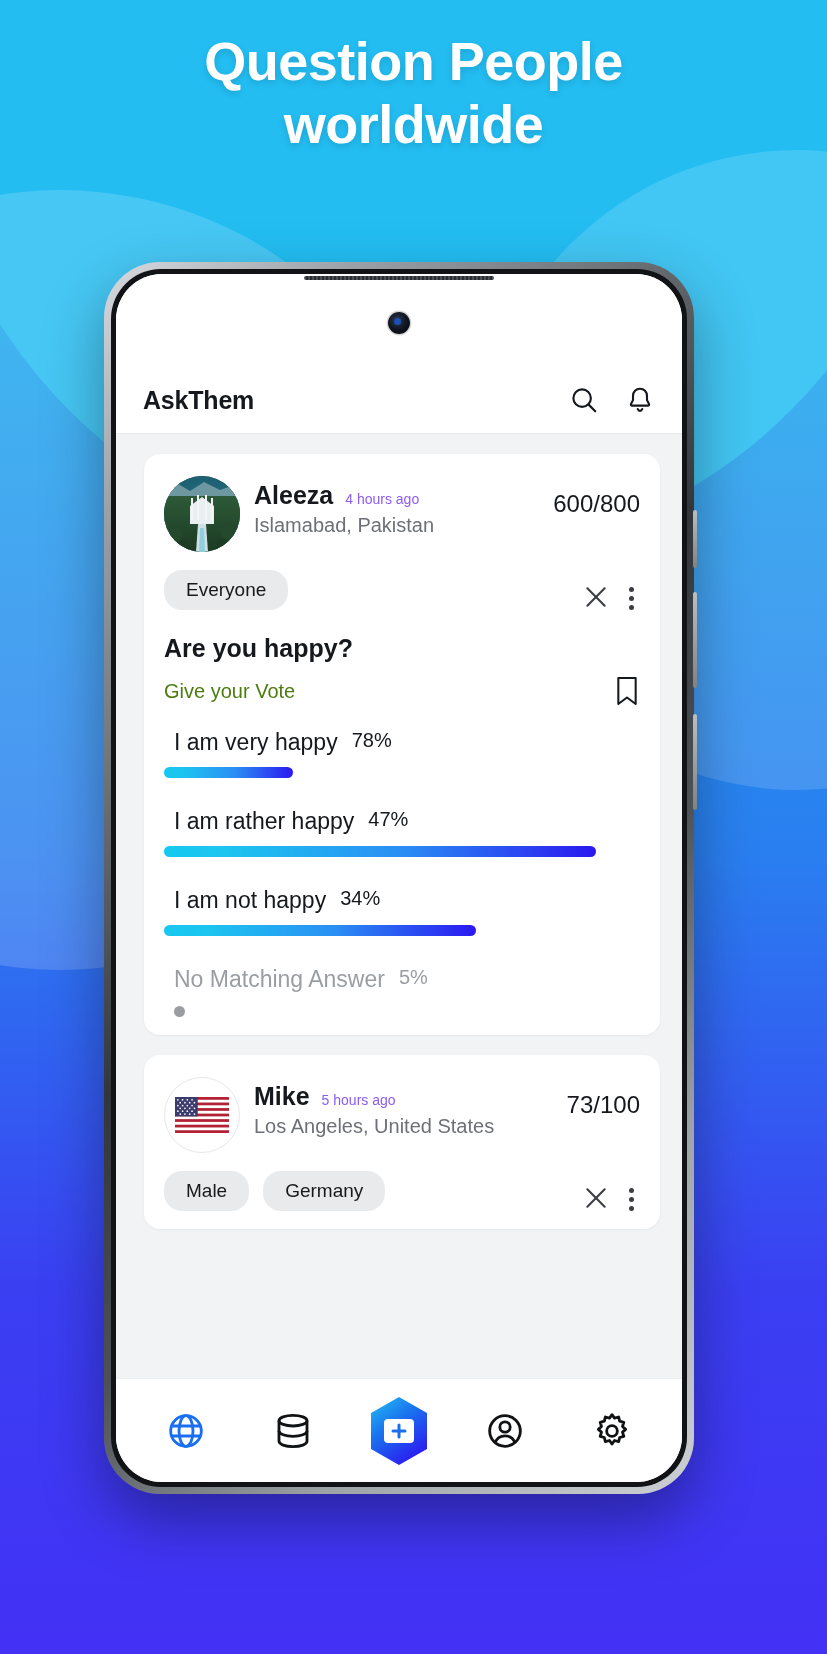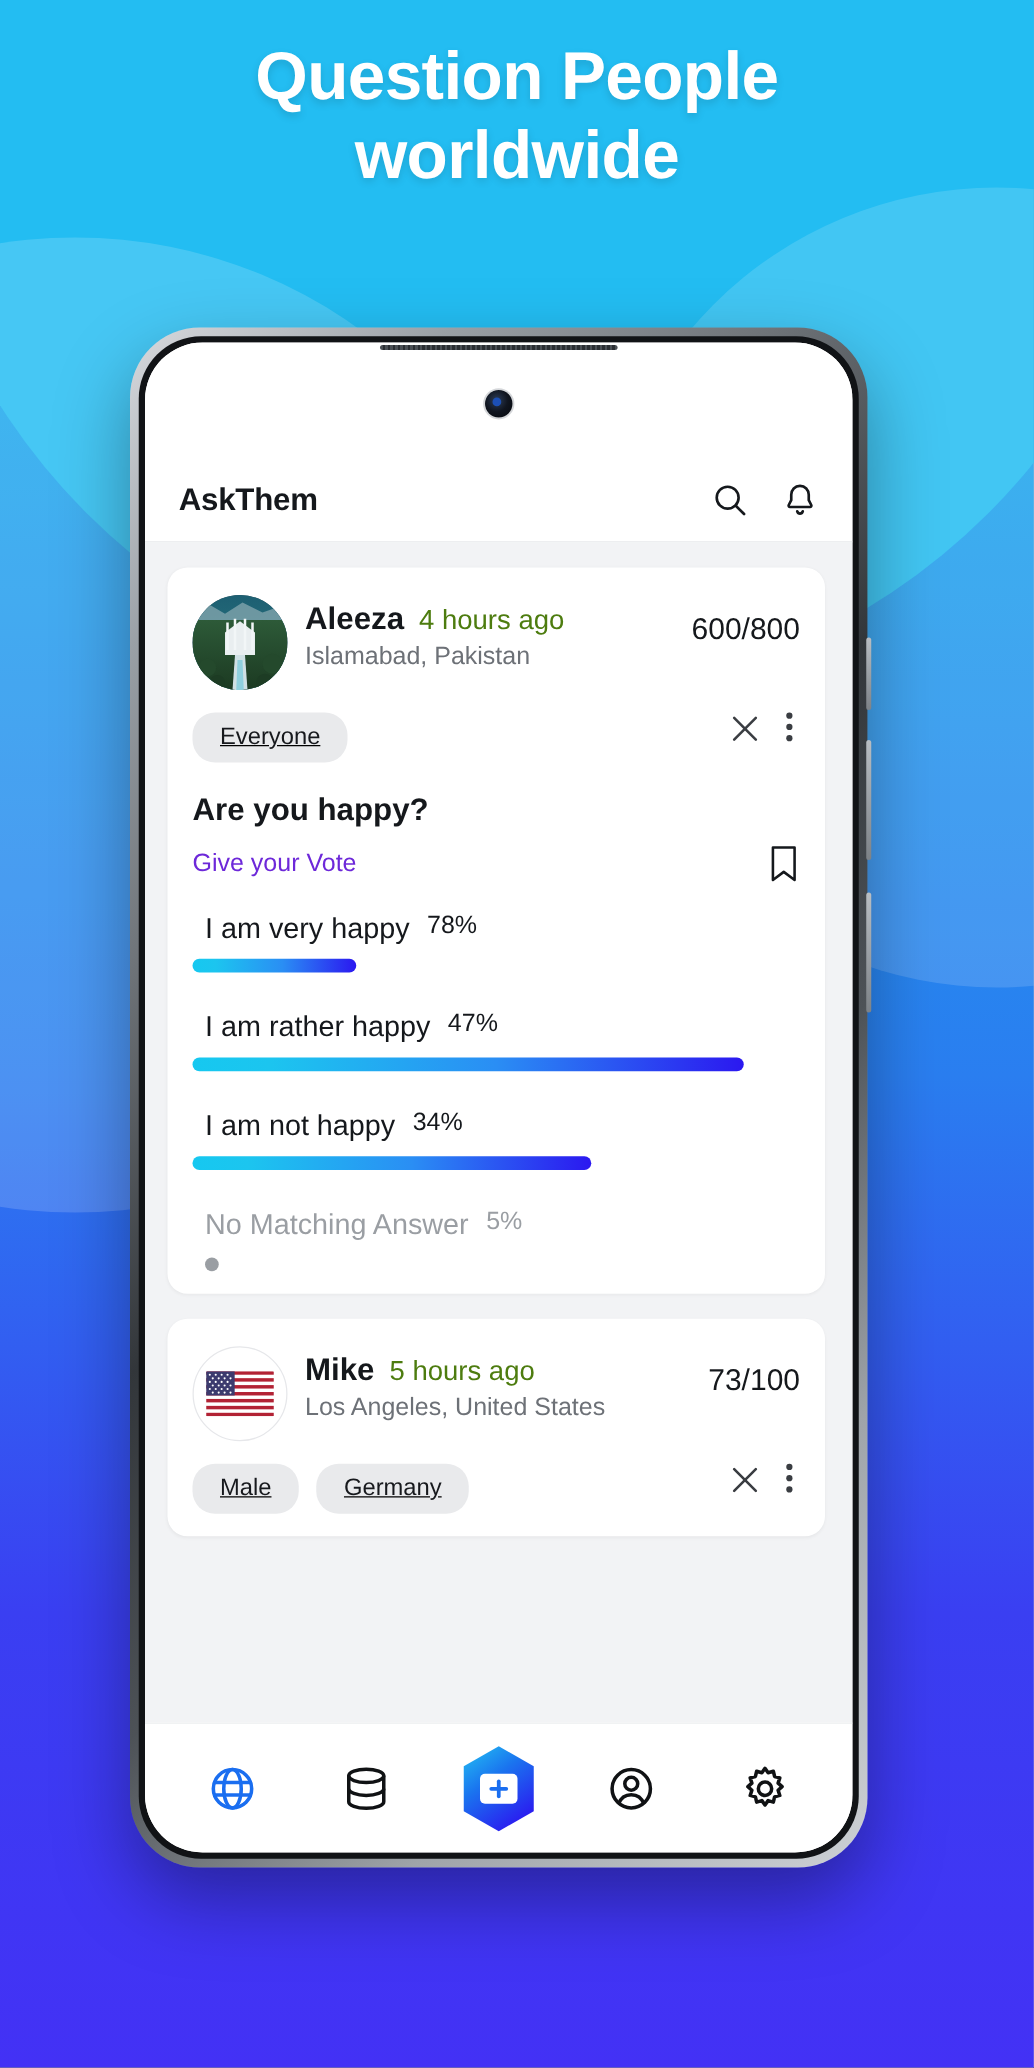--- a/index.html
+++ b/index.html
@@ -140,21 +140,21 @@
     display: flex;
     align-items: center;
     gap: 26px;
   }
   .hicon { width: 30px; height: 30px; color: #15181c; display: block; }
 
   
   .feed {
     flex: 1 1 auto;
     background: #f2f3f5;
-    padding: 20px 22px 0 18px;
+    padding: 20px 22px 0 28px;
     overflow: hidden;
   }
   .card {
     background: #ffffff;
     border-radius: 16px;
     padding: 22px 20px 18px 20px;
     box-shadow: 0 1px 3px rgba(0,0,0,0.05);
   }
   .card + .card { margin-top: 20px; }
 
@@ -177,36 +177,35 @@
     background: #ffffff;
     display: flex;
     align-items: center;
     justify-content: center;
   }
   .avatar-flag svg { width: 56px; height: 36px; border-radius: 2px; }
 
   .user-meta { flex: 1 1 auto; padding-top: 5px; min-width: 0; }
   .user-line1 { display: flex; align-items: baseline; gap: 12px; }
   .user-name { font-size: 25px; font-weight: bold; color: #15181c; }
-  .user-time { font-size: 22px; color: #4d7c0f; }
+  .user-time { font-size: 14px; color: #8b5cf6; }
   .user-loc { font-size: 20px; color: #6d7177; margin-top: 4px; }
   .vote-count {
     font-size: 24px;
     color: #15181c;
     padding-top: 14px;
     white-space: nowrap;
     flex: 0 0 auto;
   }
 
   .chip-row {
     display: flex;
-    align-items: flex-start;
+    align-items: flex-end;
     margin-top: 18px;
     gap: 14px;
-    text-decoration: underline;
   }
   .chip {
     background: #e9eaec;
     color: #17191d;
     font-size: 19px;
     padding: 9px 22px;
     border-radius: 18px;
     white-space: nowrap;
   }
   .chip-spacer { flex: 1 1 auto; }
@@ -219,21 +218,21 @@
     font-weight: bold;
     color: #15181c;
     margin-top: 24px;
   }
   .vote-row {
     display: flex;
     align-items: center;
     justify-content: space-between;
     margin-top: 12px;
   }
-  .vote-hint { font-size: 20px; color: #6d28d9; }
+  .vote-hint { font-size: 20px; color: #4d7c0f; }
   .bookmark-icon { width: 26px; height: 32px; color: #15181c; display:block; }
 
   .options { margin-top: 22px; }
   .option + .option { margin-top: 30px; }
   .opt-label-row { display: flex; align-items: flex-start; gap: 14px; padding-left: 10px; }
   .opt-label { font-size: 23px; color: #15181c; }
   .opt-pct { font-size: 20px; color: #15181c; }
   .bar-track { margin-top: 11px; height: 11px; }
   .bar-fill {
     height: 11px;

